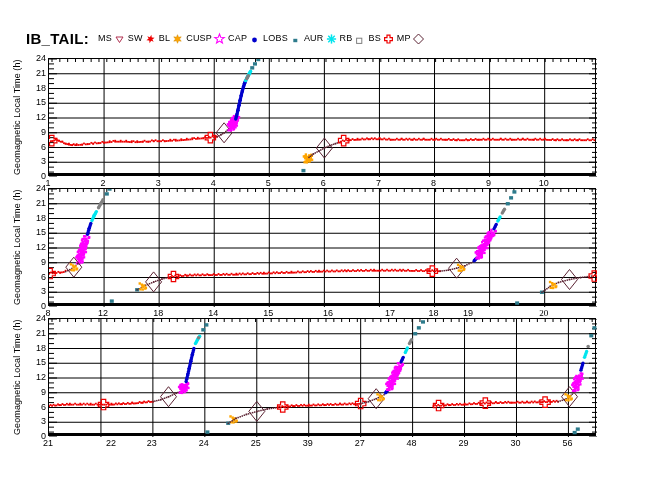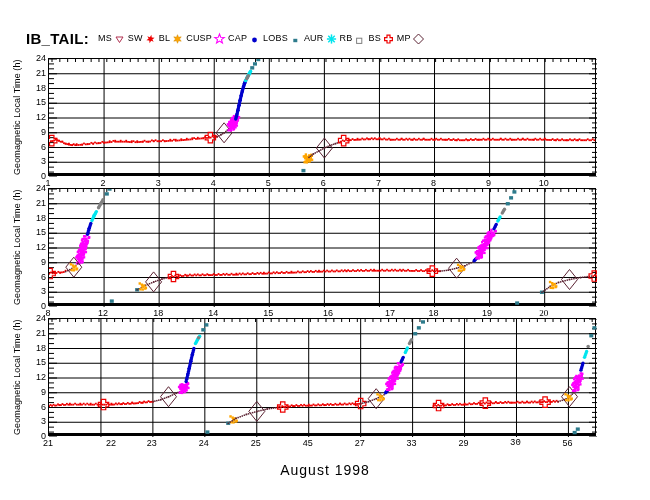--- a/index.html
+++ b/index.html
@@ -1682,21 +1682,21 @@
         </div>
         <div class="xticks" style="top: 121px;">
           <div style="left: 0px;">8</div>
           <div style="left: 55.0754px;">12</div>
           <div style="left: 110.151px;">18</div>
           <div style="left: 165.226px;">14</div>
           <div style="left: 220.302px;">15</div>
           <div style="left: 280px;">16</div>
           <div style="left: 342px;">17</div>
           <div style="left: 385.528px;">18</div>
-          <div style="left: 439px; text-align: center;">19</div>
+          <div style="left: 420px; text-align: center;">19</div>
           <div style="left: 495.678px; font-family: Liberation Serif, serif;">20</div>
         </div>
       </div>
       <div class="row" style="top: 318px; width: 650px; height: 134px; left: 12px;">
         <div class="ylab">Geomagnetic Local Time (h)</div>
         <div class="yticks">
           <div style="top: 118px;">0</div>
           <div style="top: 103.25px;">3</div>
           <div style="top: 88.5px;">6</div>
           <div style="top: 73.75px;">9</div>
@@ -2543,24 +2543,23 @@
               <rect x="526.78" y="108.43" width="4" height="3.4" fill="#2d7b8c"></rect>
             </g>
           </svg>
         </div>
         <div class="xticks" style="top: 121px;">
           <div style="left: 0px;">21</div>
           <div style="left: 63px;">22</div>
           <div style="left: 103.886px;">23</div>
           <div style="left: 155.829px;">24</div>
           <div style="left: 207.773px;">25</div>
-          <div style="left: 259.716px;">45</div>
+          <div style="left: 259.716px;">39</div>
           <div style="left: 311.659px;">27</div>
-          <div style="left: 363.602px;">33</div>
+          <div style="left: 363.602px;">48</div>
           <div style="left: 415.545px;">29</div>
-          <div style="left: 467.488px; font-family: Liberation Mono, monospace;">30</div>
+          <div style="left: 467.488px;">30</div>
           <div style="left: 519.431px;">56</div>
         </div>
       </div>
     </div>
 
-  <div id="xaxislabel">August    1998</div>
 </div>
 
 </body></html>

